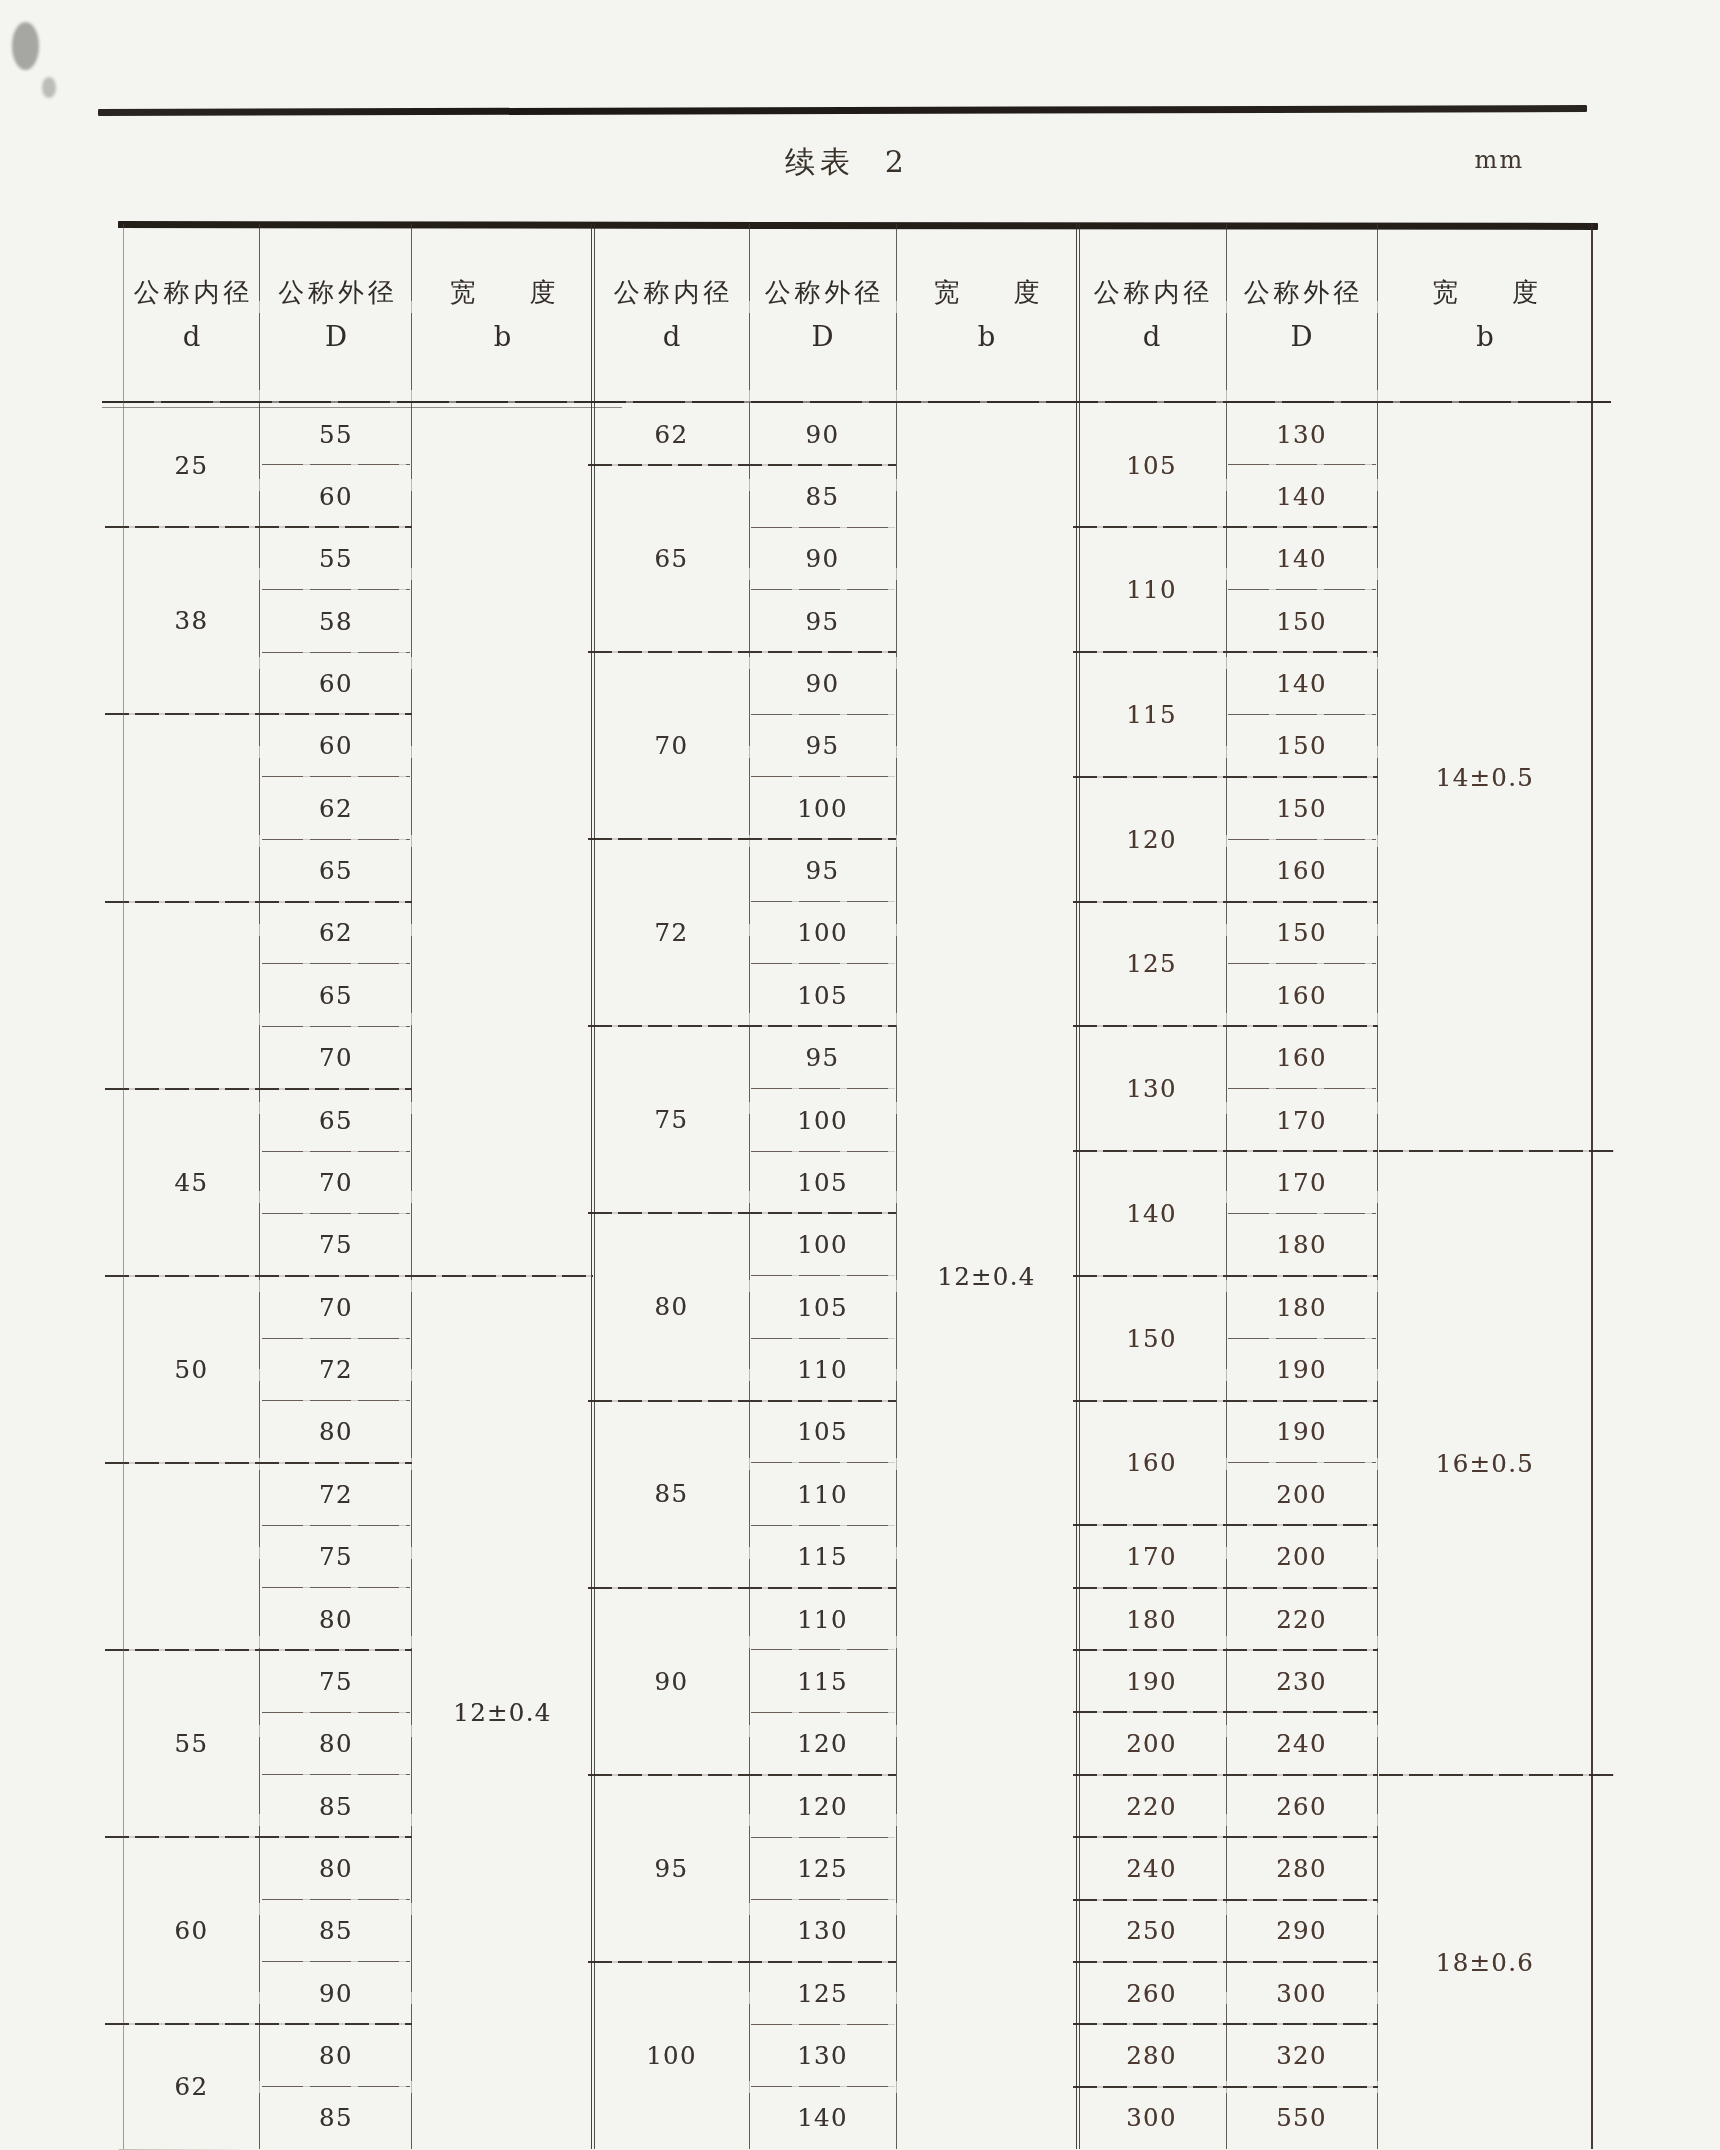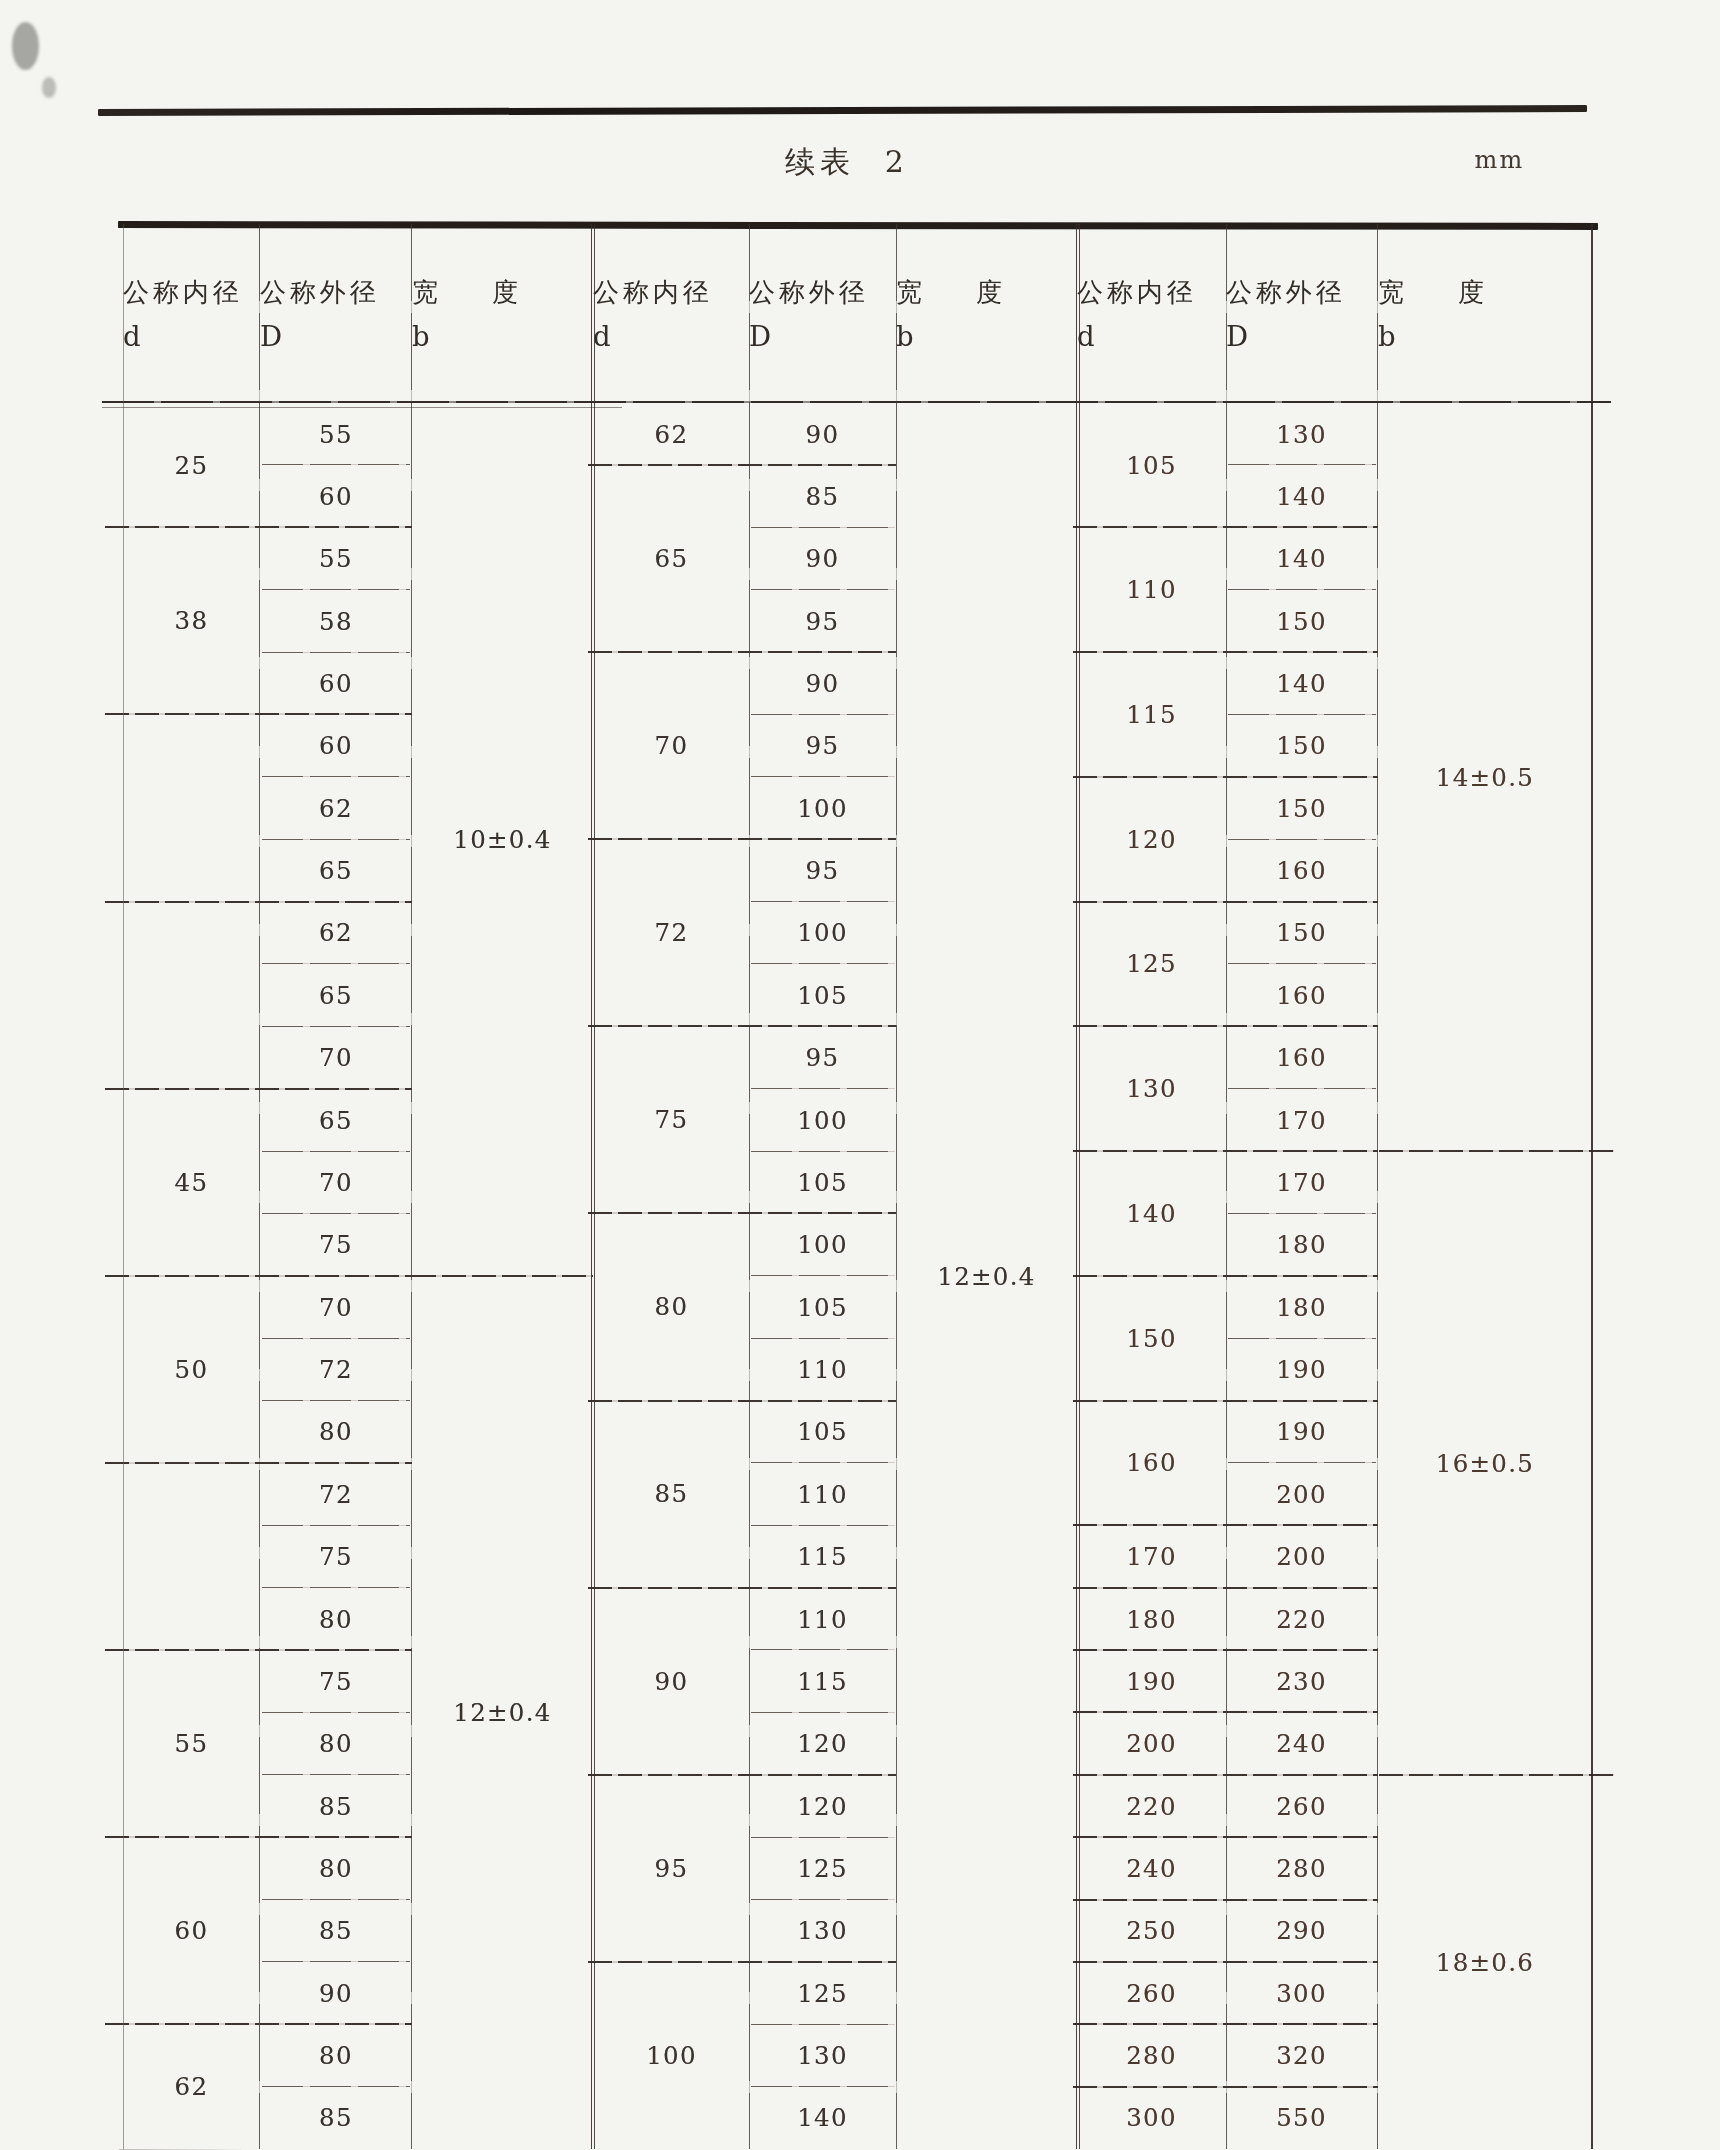--- a/index.html
+++ b/index.html
@@ -20,21 +20,21 @@
   .page-title{position:absolute;left:731px;top:142px;width:232px;text-align:center;
     font-size:30px;color:#393229;letter-spacing:5.2px;white-space:pre}
   .unit-label{position:absolute;left:1461px;top:146px;width:77px;text-align:center;
     font-size:24px;color:#41382f;letter-spacing:2.2px}
   .table{position:absolute;left:123px;top:224px;width:1469px;height:1940px}
   .table-top-border{position:absolute;left:-5.2px;top:-1.7px;width:1480px;height:6.5px;
     background:#241e19;border-radius:0.9px;transform:rotate(0.07deg)}
   .header-sep{position:absolute;left:-20.6px;top:177px;width:1509px;height:2.2px;
     background:repeating-linear-gradient(90deg,rgba(40,33,28,.95) 0 52px,rgba(40,33,28,.5) 52px 59px)}
   .header-sep2{position:absolute;left:-20.6px;top:183px;width:520px;height:1.3px;background:rgba(62,52,45,.55)}
-  .hcell{position:absolute;top:2.6px;height:174px;display:flex;flex-direction:column;align-items:flex-start;
+  .hcell{position:absolute;top:2.6px;height:174px;display:flex;flex-direction:column;align-items:center;
     justify-content:center;gap:10px;color:#332d27}
   .hlabel{font-size:26px;font-family:"DejaVu Sans",sans-serif;letter-spacing:3.9px;margin-right:-3.9px}
   .hcell.width-col .hlabel{letter-spacing:54px;margin-right:-54px}
   .hsym{font-size:27.5px}
   .hc0{left:0;width:137px}.hc1{left:137px;width:152px}.hc2{left:289px;width:181px}
   .hc3{left:470px;width:157px}.hc4{left:626px;width:147px}.hc5{left:773px;width:181px}
   .hc6{left:954px;width:149px}.hc7{left:1103px;width:151px}.hc8{left:1255px;width:214px}
   .tbody{position:absolute;left:0;top:0;width:100%;height:100%}
   .cell{position:absolute;display:flex;align-items:center;justify-content:center}
   .cell span{font-size:24.5px;letter-spacing:1.3px;text-shadow:0 0 0.4px rgba(58,44,36,.45)}
@@ -228,23 +228,20 @@
         <div class="cell g0" style="left: 0px; top: 1800px; width: 137px; height: 125px;">
           <span>62</span>
         </div>
         <div class="cell g0" style="left: 137px; top: 1800px; width: 152px; height: 62px;">
           <span>80</span>
         </div>
         <div class="hline row" style="left: 139px; top: 1862px; width: 148px; height: 1.3px;"></div>
         <div class="cell g0" style="left: 137px; top: 1862px; width: 152px; height: 62px;">
           <span>85</span>
         </div>
-        <div class="cell wg g0" style="left: 289px; top: 179px; width: 181px; height: 873px;">
-          <span>10±0.4</span>
-        </div>
         <div class="hline block" style="left: 289px; top: 1051px; width: 181px; height: 1.7px;"></div>
         <div class="cell wg g0" style="left: 289px; top: 1052px; width: 181px; height: 873px;">
           <span>12±0.4</span>
         </div>
         <div class="cell g1" style="left: 470px; top: 179px; width: 157px; height: 62px;">
           <span>62</span>
         </div>
         <div class="cell g1" style="left: 626px; top: 179px; width: 147px; height: 62px;">
           <span>90</span>
         </div>

